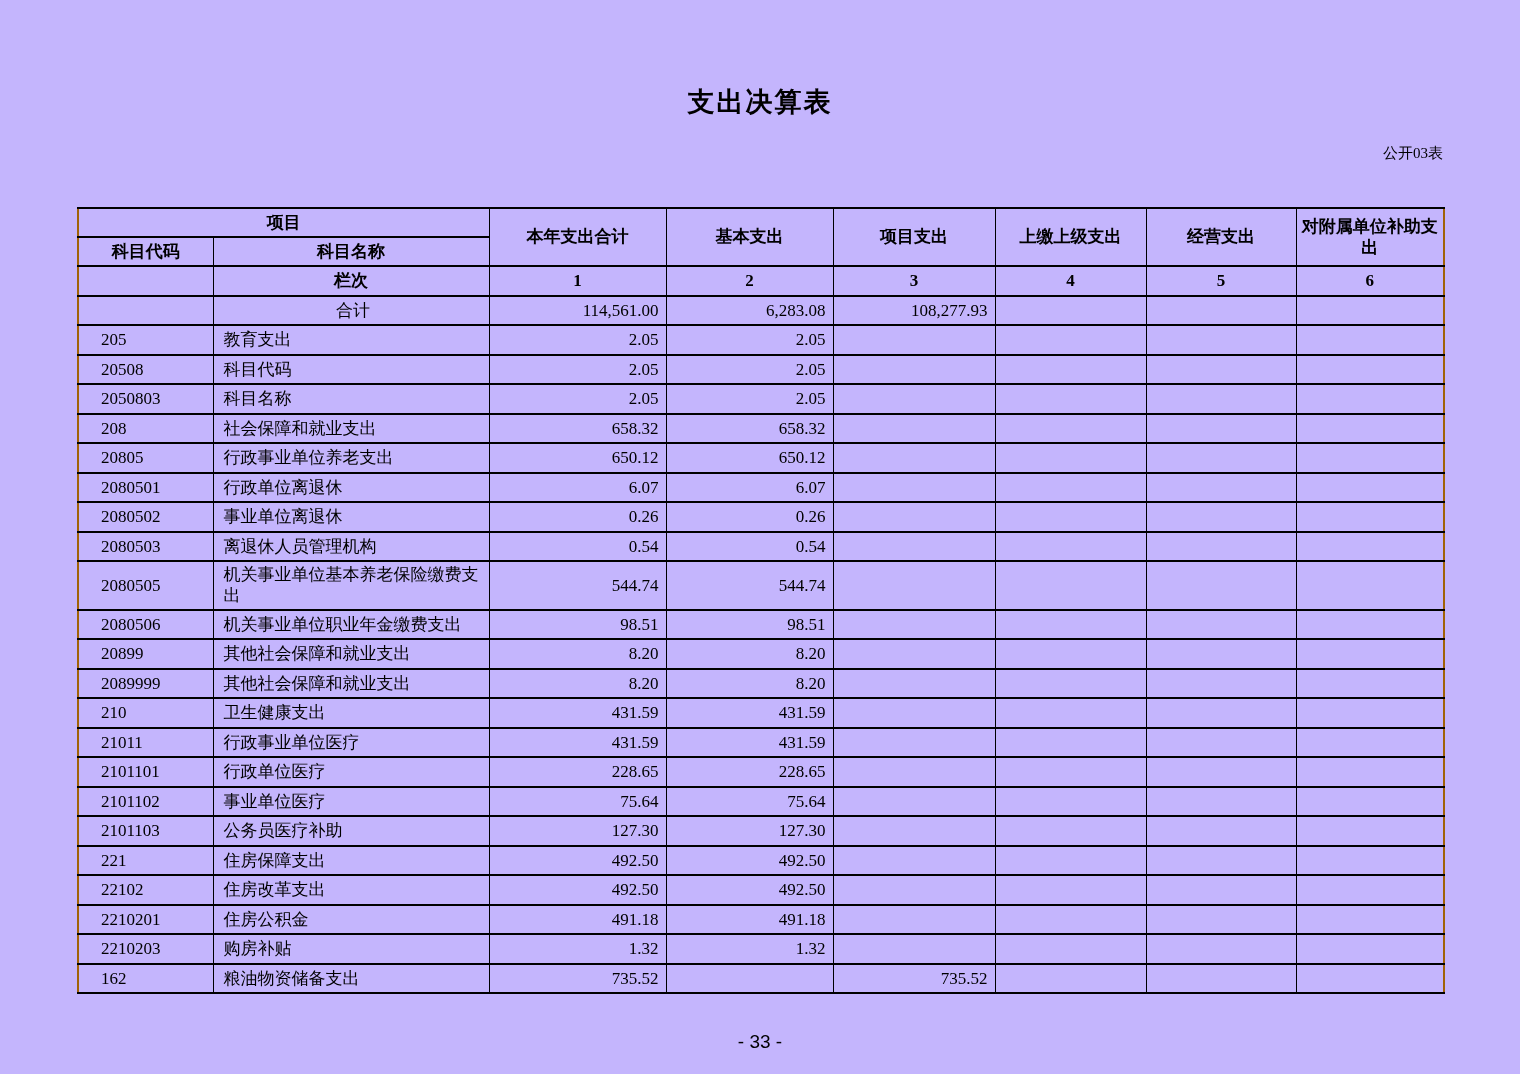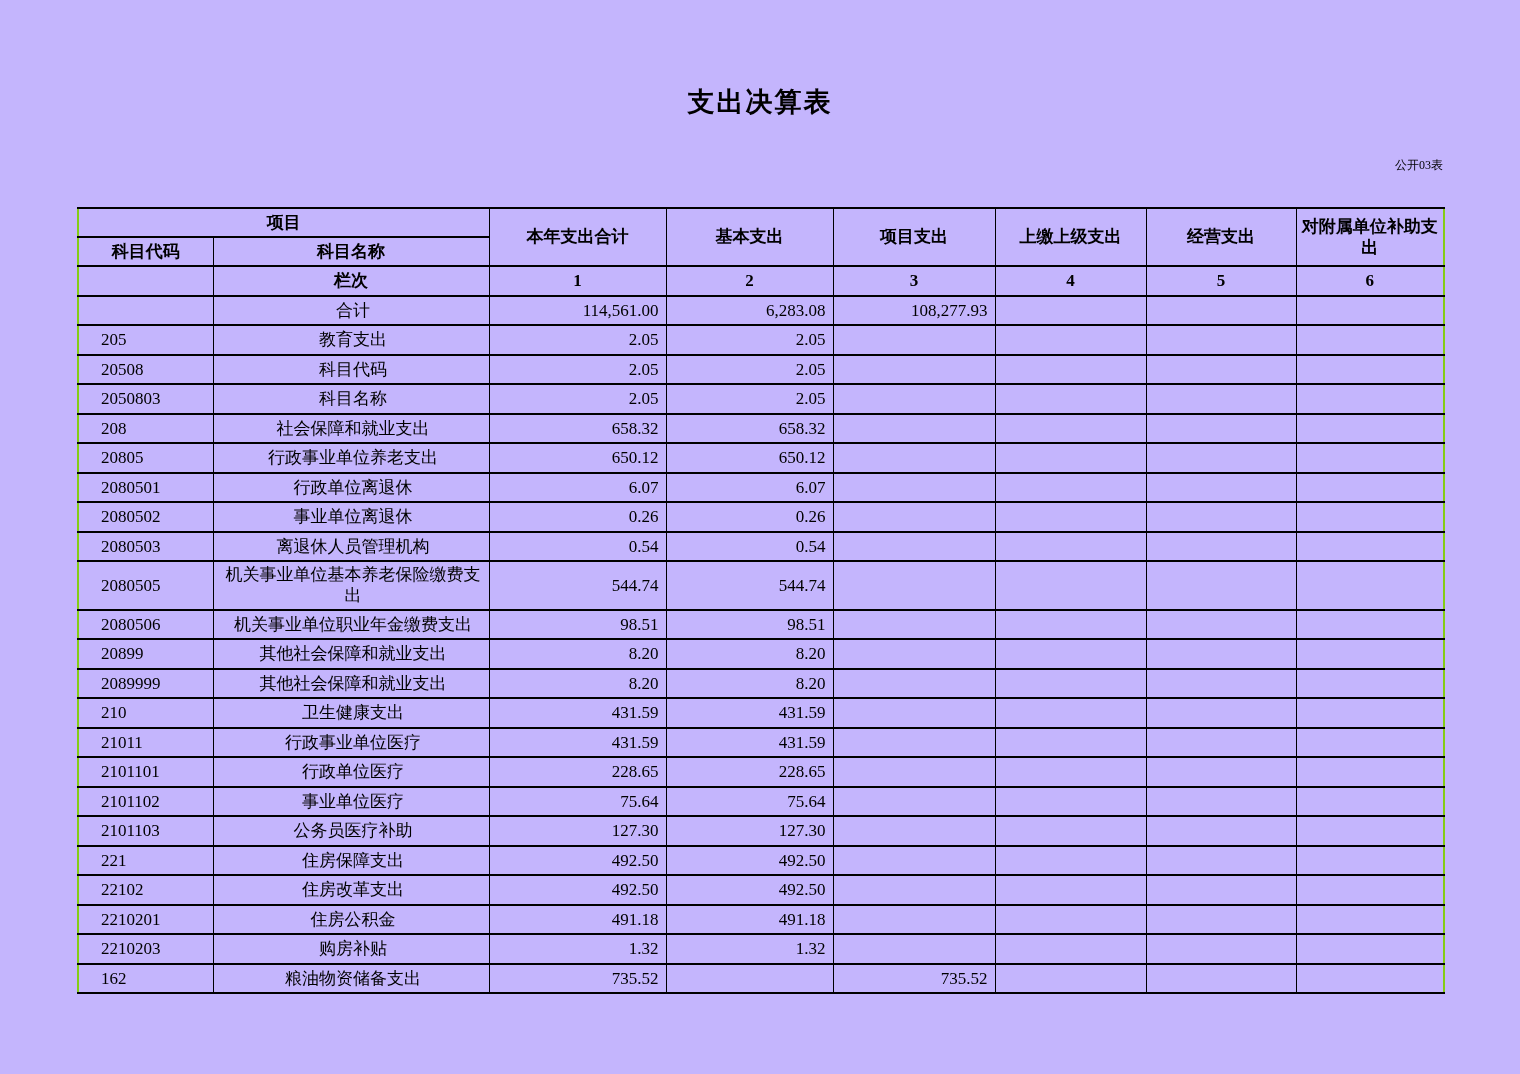--- a/index.html
+++ b/index.html
@@ -18,41 +18,41 @@
     top: 84px;
     left: 0;
     width: 100%;
     text-align: center;
     font-size: 27px;
     font-weight: bold;
     letter-spacing: 2px;
   }
   .form-code {
     position: absolute;
-    top: 157px;
+    top: 144px;
     right: 77px;
-    font-size: 12px;
+    font-size: 15px;
   }
   .meta-row {
     position: absolute;
     top: 177px;
     left: 77px;
     width: 1366px;
     display: flex;
     justify-content: space-between;
     font-size: 19px;
   }
   table.report {
     position: absolute;
     top: 207px;
     left: 77px;
     width: 1366px;
     border-collapse: collapse;
     table-layout: fixed;
-    border: 2px solid #84cc16;
+    border: 2px solid #a16207;
   }
   table.report th, table.report td {
     border: 1px solid #000;
     border-top-width: 2px;
     border-bottom-width: 2px;
     font-size: 17px;
     line-height: 1.25;
     vertical-align: middle;
     overflow: hidden;
     word-break: break-all;
@@ -61,21 +61,21 @@
     font-weight: bold;
     text-align: center;
     padding: 2px 4px;
   }
   tr.h-row1 { height: 29px; }
   tr.h-row2 { height: 29px; }
   tr.h-row3 { height: 30px; }
   tr.total-row { height: 29px; }
   tbody tr.data-row { height: 29.5px; }
   td.col-code { text-align: left; padding: 2px 4px 2px 22px; }
-  td.col-name { text-align: center; padding: 2px 6px 2px 10px; }
+  td.col-name { text-align: left; padding: 2px 6px 2px 10px; }
   td.col-name.center { text-align: center; }
   td.col-num  { text-align: right; padding: 2px 7px 2px 4px; }
   .page-number {
     position: absolute;
     top: 1031px;
     left: 0;
     width: 100%;
     text-align: center;
     font-size: 19px;
     font-family: "Liberation Sans", "DejaVu Sans", sans-serif;
@@ -354,14 +354,15 @@
           <td class="col-num">735.52</td>
           <td class="col-num"></td>
           <td class="col-num">735.52</td>
           <td class="col-num"></td>
           <td class="col-num"></td>
           <td class="col-num"></td>
         </tr>
       </tbody>
   </table>
 
+  <div class="page-number">- 33 -</div>
 
 </div>
 
 </body></html>

